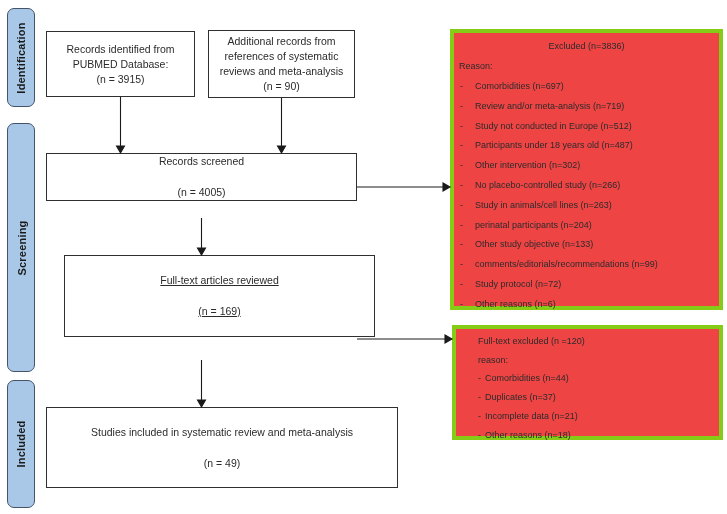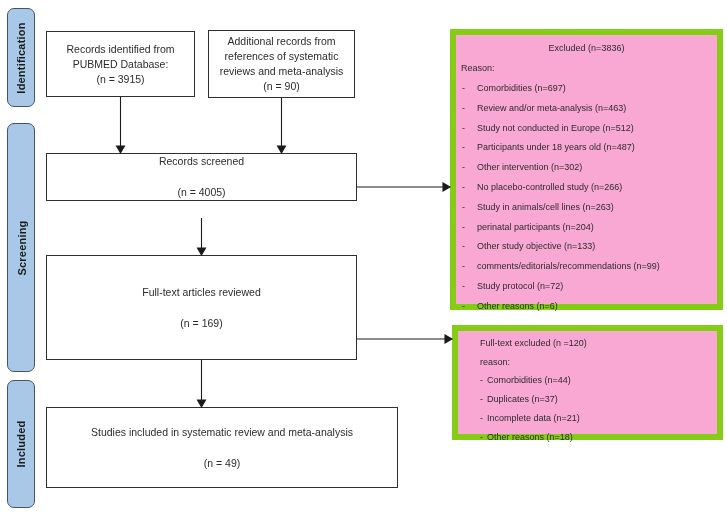--- a/index.html
+++ b/index.html
@@ -48,29 +48,29 @@
     flex-direction: column;
     align-items: center;
     justify-content: center;
     text-align: center;
     font-size: 10.5px;
     line-height: 15px;
   }
   .b-identified { left: 46px;  top: 31px;  width: 149px; height: 66px; }
   .b-additional { left: 208px; top: 30px;  width: 147px; height: 68px; }
   .b-screened   { left: 46px;  top: 153px; width: 311px; height: 48px; }
-  .b-fulltext   { left: 46px;  top: 255px; width: 311px; height: 105px; }
+  .b-fulltext   { left: 64px;  top: 255px; width: 311px; height: 82px; text-decoration: underline; }
   .b-included   { left: 46px;  top: 407px; width: 352px; height: 81px; }
   .gap { margin-top: 16px; }
 
   
   .xbox {
     position: absolute;
-    background: #f9a8d4;
-    border: 6px solid #84cc16;
+    background: #ef4444;
+    border: 4px solid #84cc16;
     box-sizing: border-box;
     font-size: 9px;
     line-height: 11px;
   }
   .b-excluded   { left: 450px; top: 29px;  width: 273px; height: 281px; padding-top: 4px; }
   .b-ftexcluded { left: 452px; top: 325px; width: 271px; height: 115px; padding-top: 3px; padding-left: 15px; }
 
   .b-excluded .row { height: 19.8px; display: flex; align-items: center; }
   .b-excluded .row.title { justify-content: center; }
   .b-excluded .row.label { padding-left: 5px; }
@@ -131,21 +131,21 @@
 
   <div class="xbox b-excluded">
     <div class="row title">Excluded (n=3836)</div>
     <div class="row label">Reason:</div>
     <div class="row item">
         <span class="dash">-</span>
         <span>Comorbidities (n=697)</span>
       </div>
     <div class="row item">
         <span class="dash">-</span>
-        <span>Review and/or meta-analysis (n=463)</span>
+        <span>Review and/or meta-analysis (n=719)</span>
       </div>
     <div class="row item">
         <span class="dash">-</span>
         <span>Study not conducted in Europe (n=512)</span>
       </div>
     <div class="row item">
         <span class="dash">-</span>
         <span>Participants under 18 years old (n=487)</span>
       </div>
     <div class="row item">

